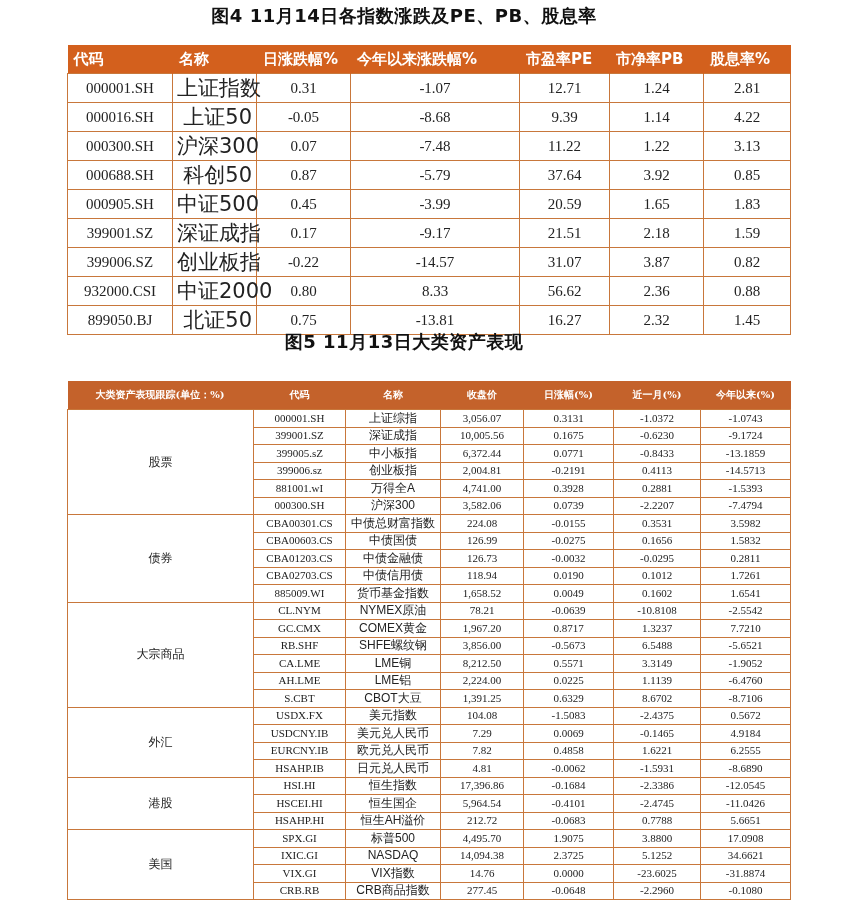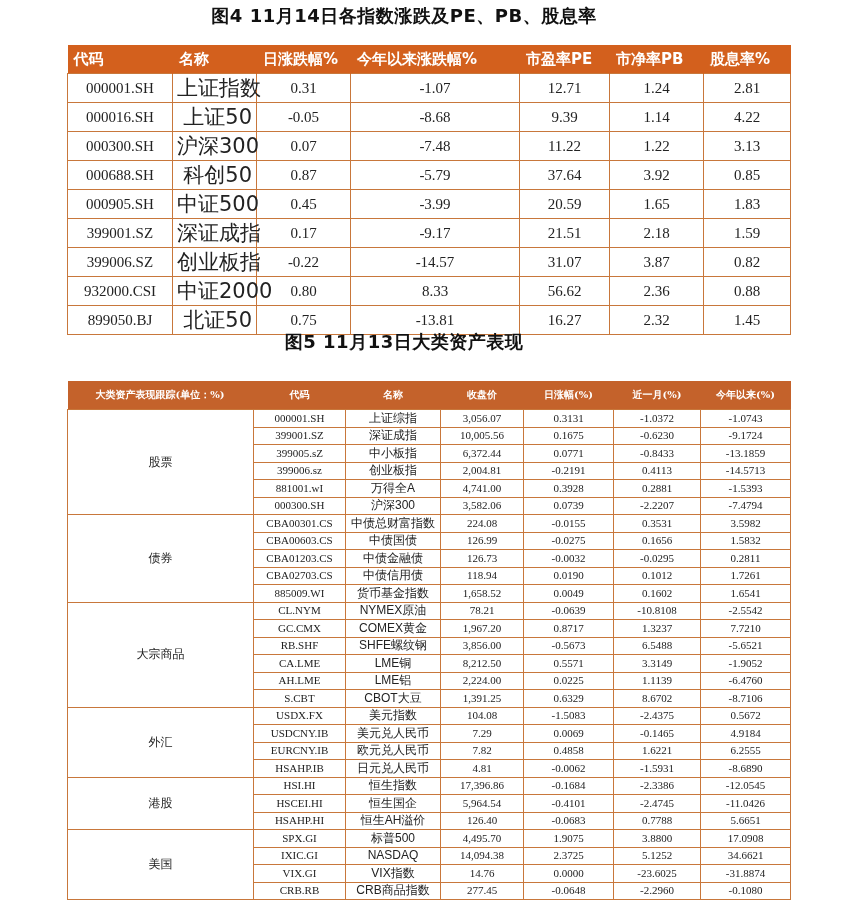--- a/index.html
+++ b/index.html
@@ -351,21 +351,21 @@
         <td>HSCEI.HI</td>
         <td class="n">恒生国企</td>
         <td>5,964.54</td>
         <td>-0.4101</td>
         <td>-2.4745</td>
         <td>-11.0426</td>
       </tr>
       <tr>
         <td>HSAHP.HI</td>
         <td class="n">恒生AH溢价</td>
-        <td>126.40</td>
+        <td>212.72</td>
         <td>-0.0683</td>
         <td>0.7788</td>
         <td>5.6651</td>
       </tr>
       <tr>
         <td class="cat" rowspan="4">美国</td>
         <td>SPX.GI</td>
         <td class="n">标普500</td>
         <td>4,495.70</td>
         <td>1.9075</td>

